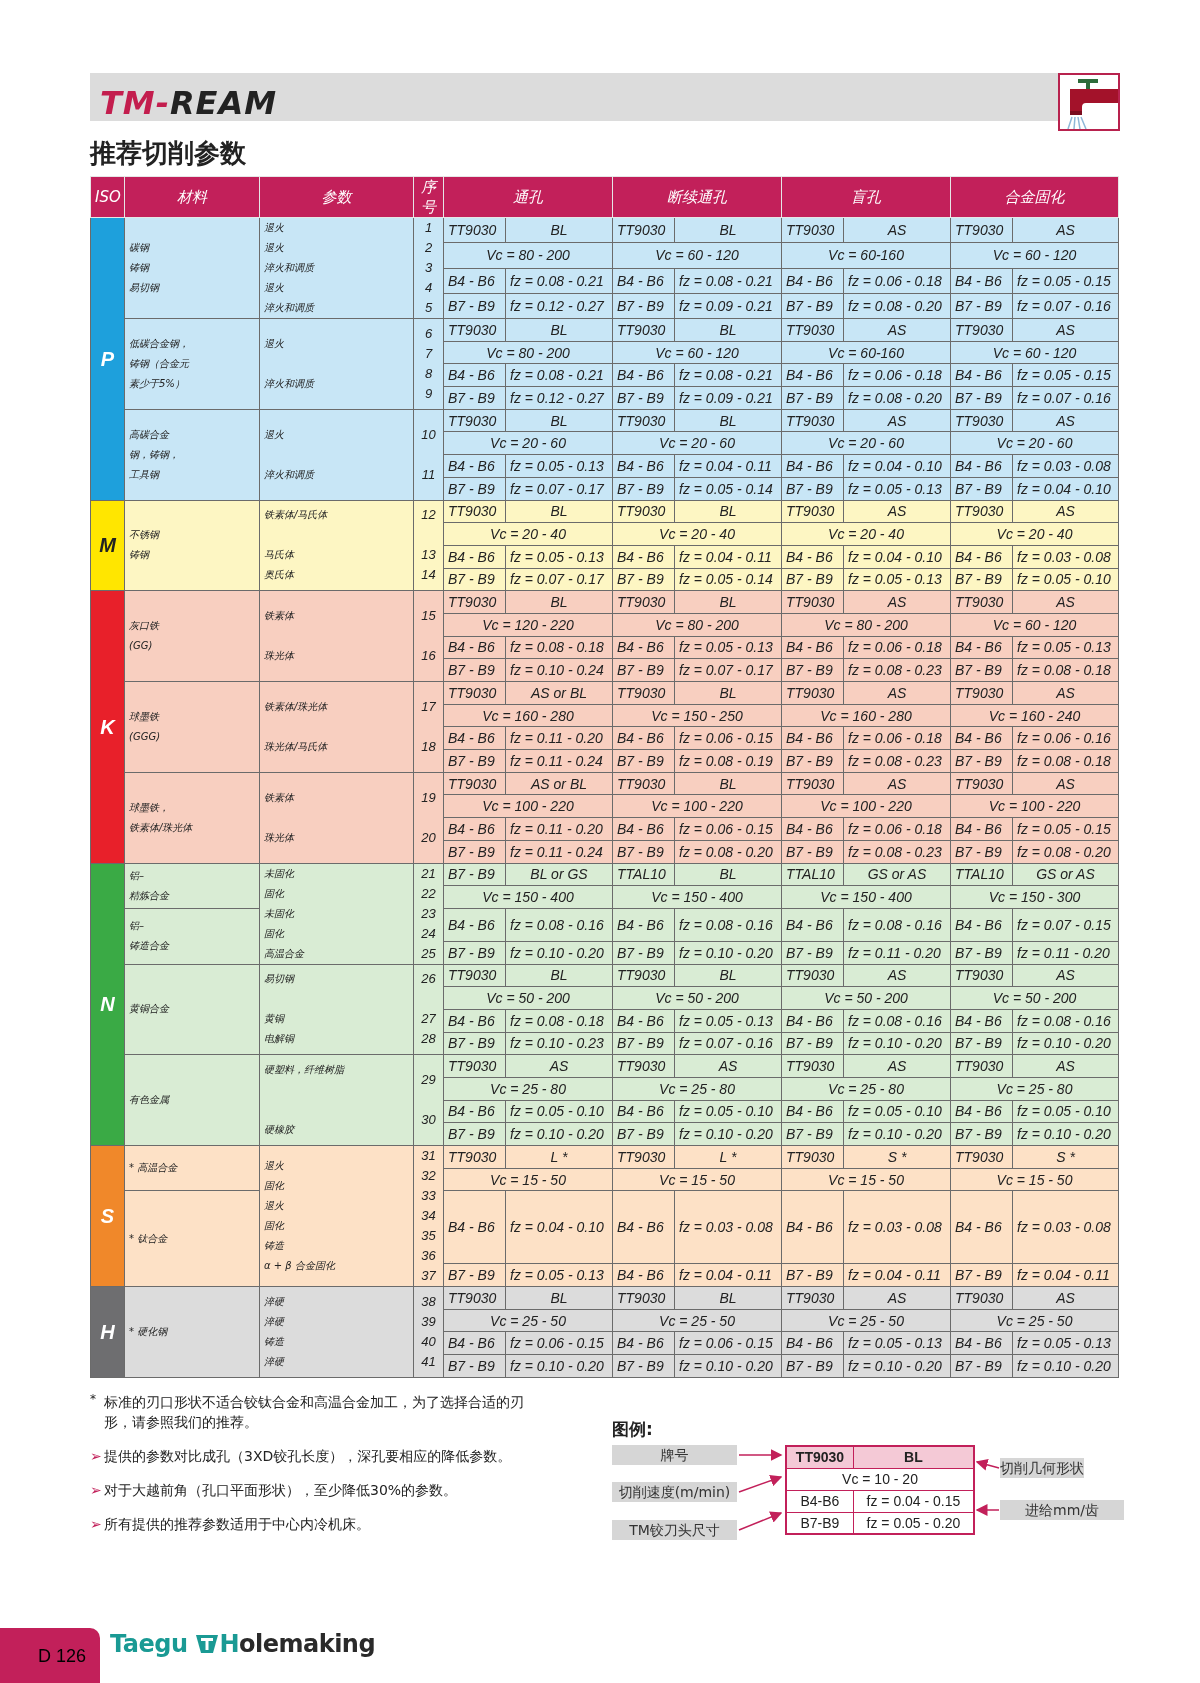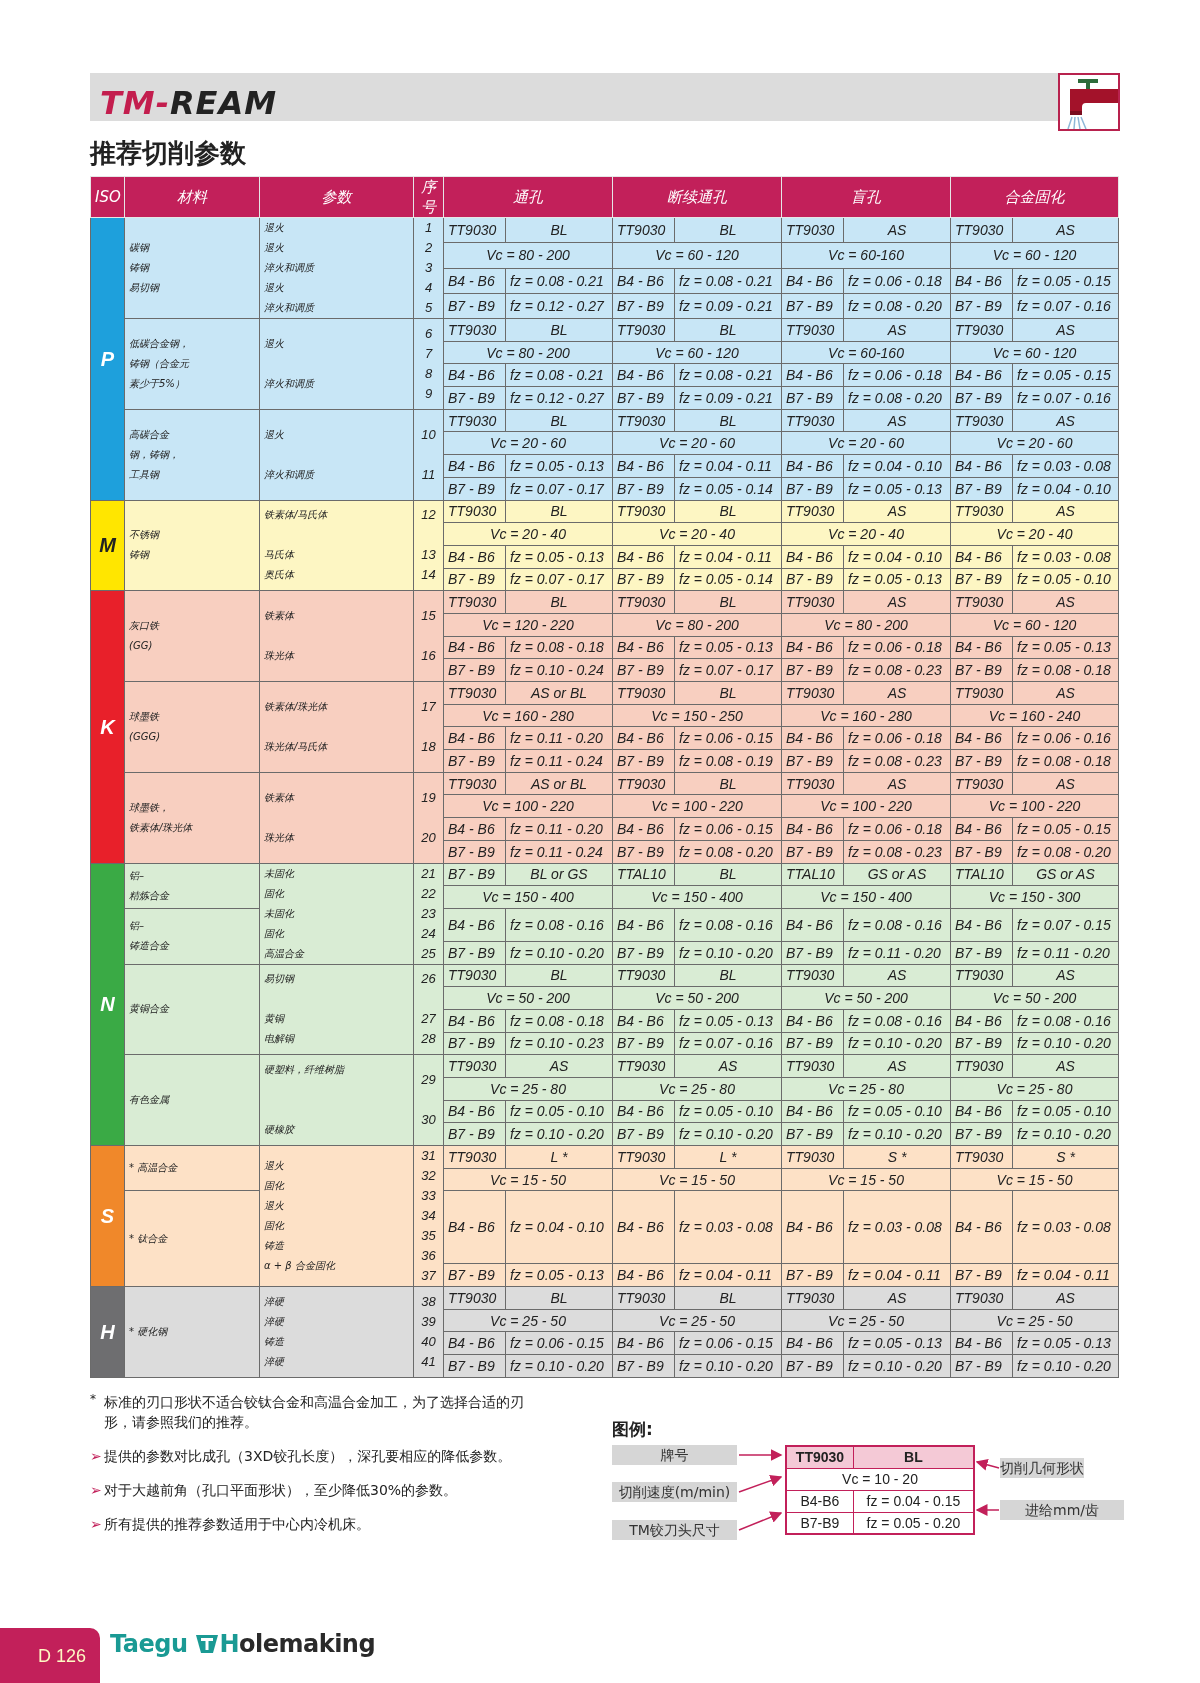--- a/index.html
+++ b/index.html
@@ -29,21 +29,21 @@
   .notes { position: absolute; left: 90px; top: 1392px; width: 440px; font-family: "DejaVu Sans", sans-serif; font-size: 14px; line-height: 20px; color: #222; }
   .notes .note { position: relative; padding-left: 14px; margin-bottom: 14px; }
   .notes .mark { position: absolute; left: 0; top: 0; color: #c2205a; }
   .notes .star { color: #222; font-size: 12px; top: -3px; }
   .legend-title { position: absolute; left: 612px; top: 1418px; font-family: "DejaVu Sans", sans-serif; font-weight: bold; font-size: 17px; }
   .lg-label { position: absolute; height: 20px; background: #d6d6d6; font-family: "DejaVu Sans", sans-serif; font-size: 14px; line-height: 20px; text-align: center; color: #333; }
   table.legend { position: absolute; left: 785px; top: 1445px; width: 190px; border-collapse: collapse; border: 2px solid #c2205a; font-size: 14px; }
   table.legend td { border: 1px solid #c2205a; height: 22px; text-align: center; padding: 0 4px; }
   table.legend tr.hd td { background: #f4c9d6; font-weight: bold; }
   .arrow { position: absolute; }
-  .page-tab { position: absolute; left: 0; top: 1628px; width: 100px; height: 55px; background: #c2205a; border-top-right-radius: 10px; color: #fef9c3; font-size: 18px; padding: 18px 0 0 38px; }
+  .page-tab { position: absolute; left: 0; top: 1628px; width: 100px; height: 55px; background: #c2205a; border-top-right-radius: 10px; color: #000000; font-size: 18px; padding: 18px 0 0 38px; }
   .brand { position: absolute; left: 110px; top: 1630px; font-family: "DejaVu Sans", sans-serif; font-weight: bold; font-size: 24px; color: #2a2a2a; letter-spacing: -0.5px; }
   .brand .teal { color: #1a9a94; }
 </style>
 </head>
 <body>
 
 <div class="topbar"></div>
 <div class="logo"><span class="tm">TM-</span><span class="ream">REAM</span></div>
 <div class="tap-box">
   <svg width="58" height="54" viewBox="0 0 58 54">

